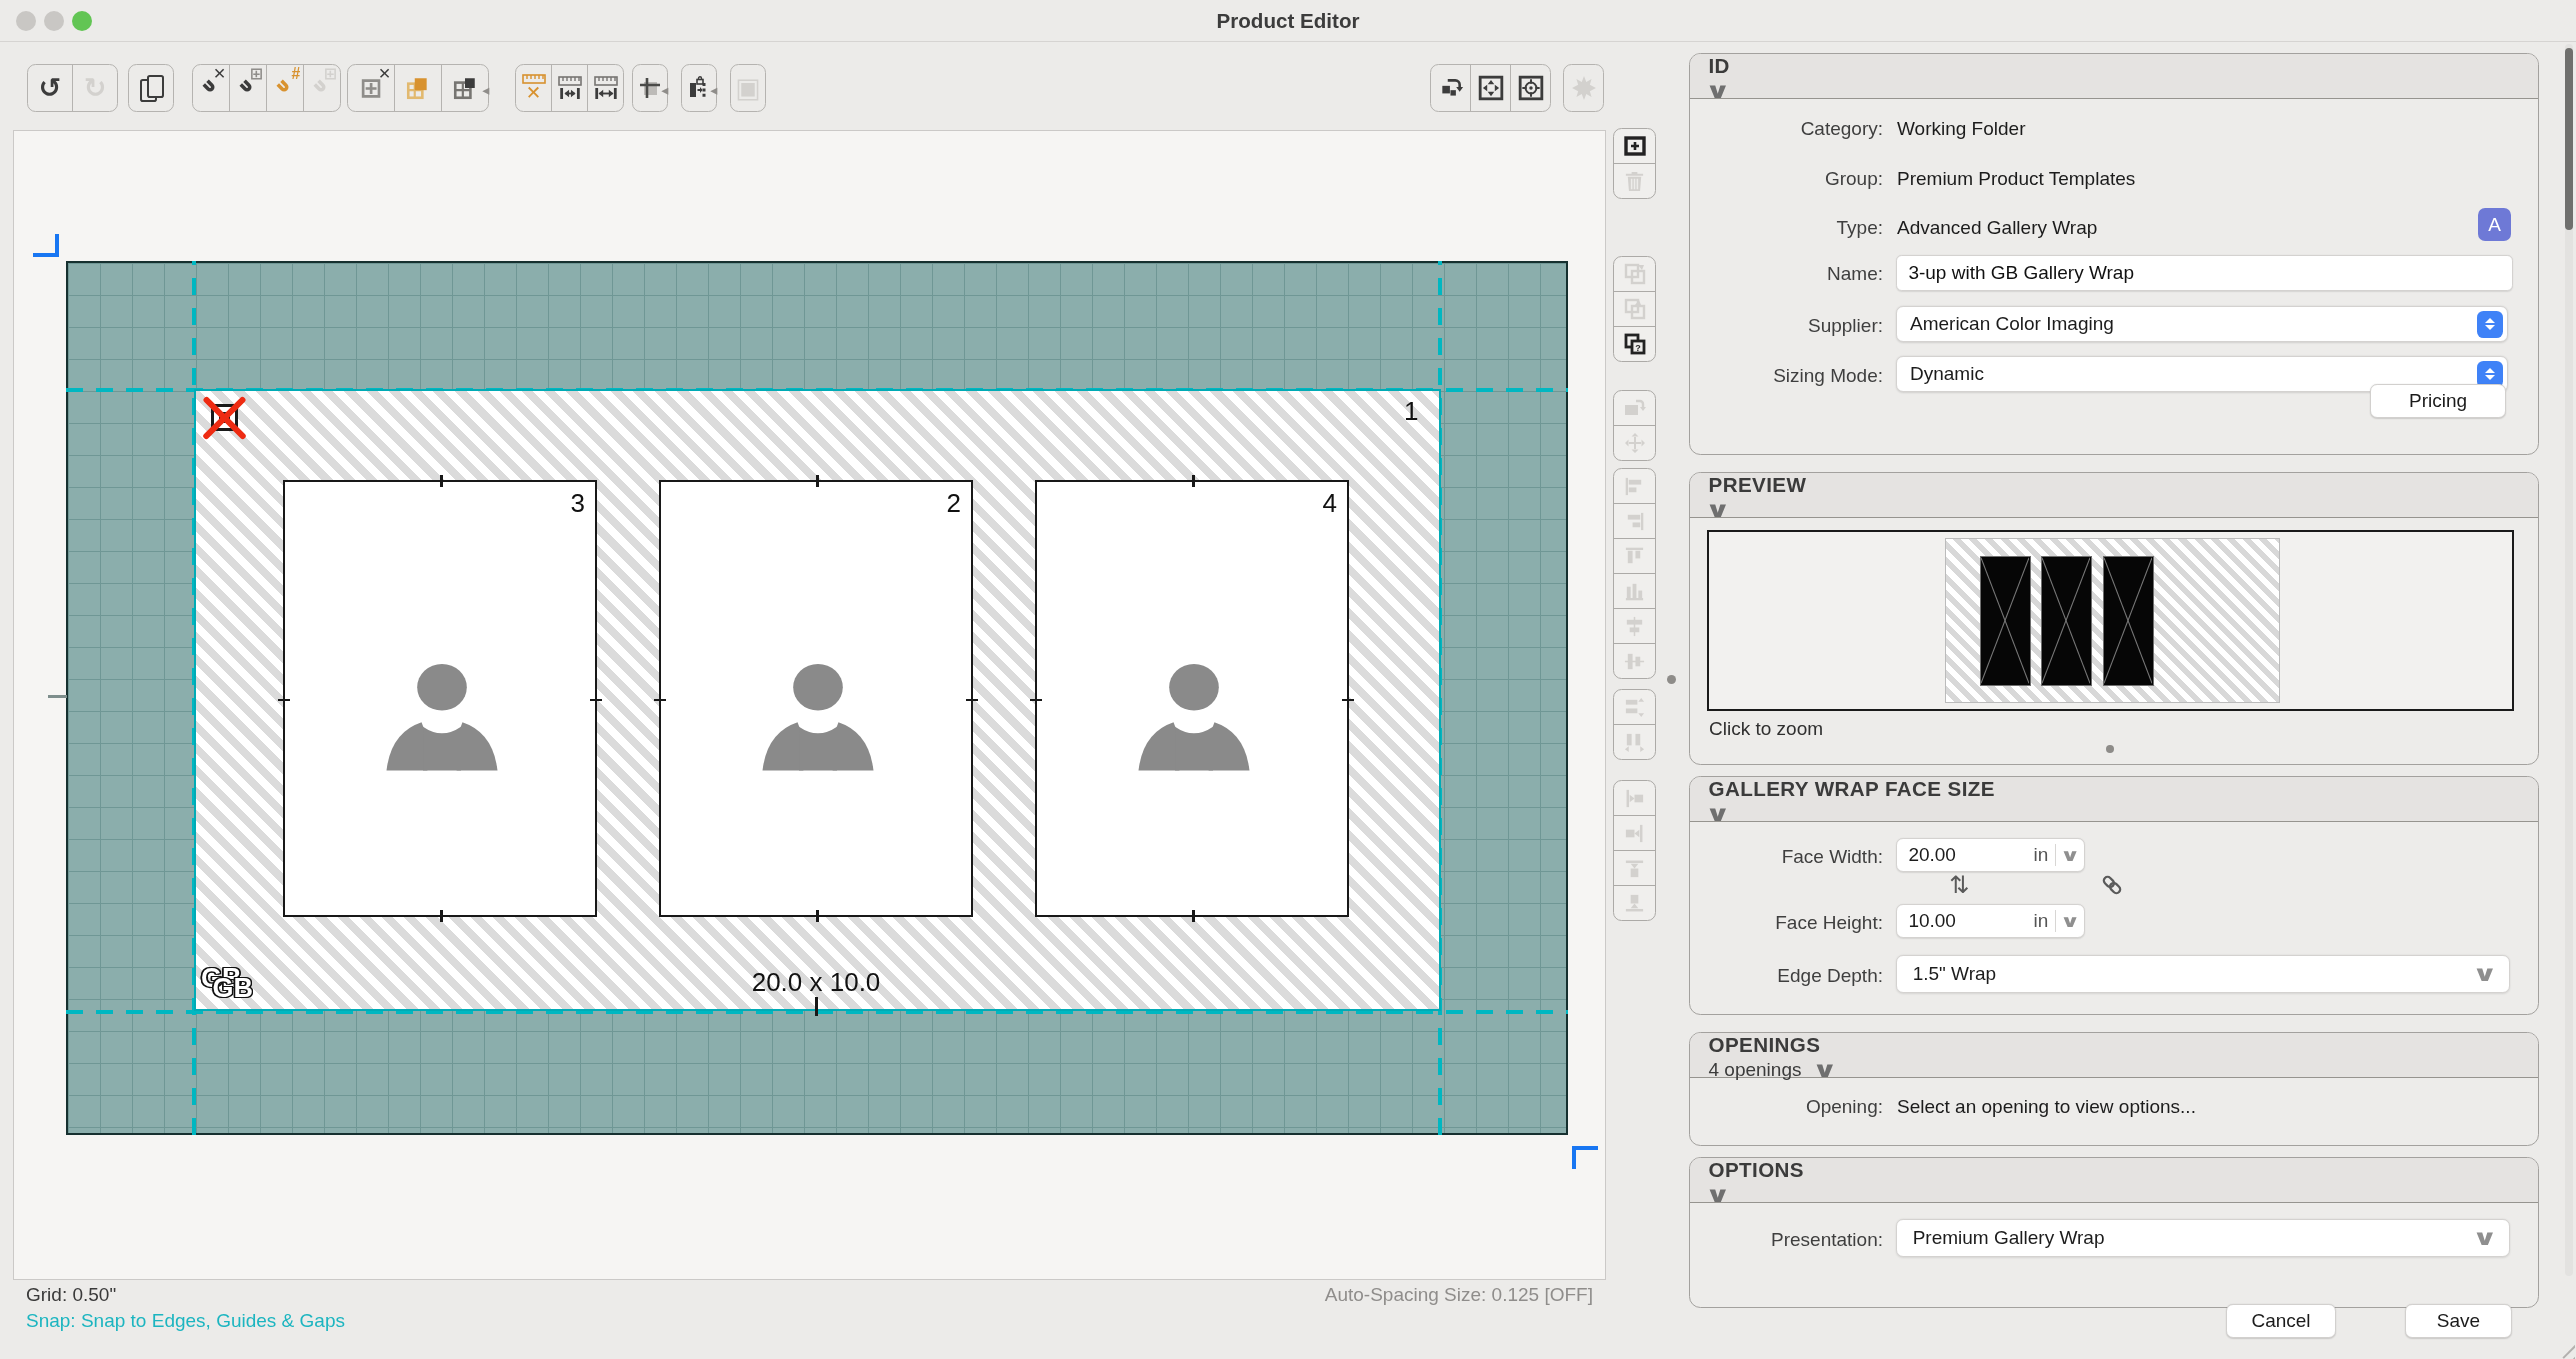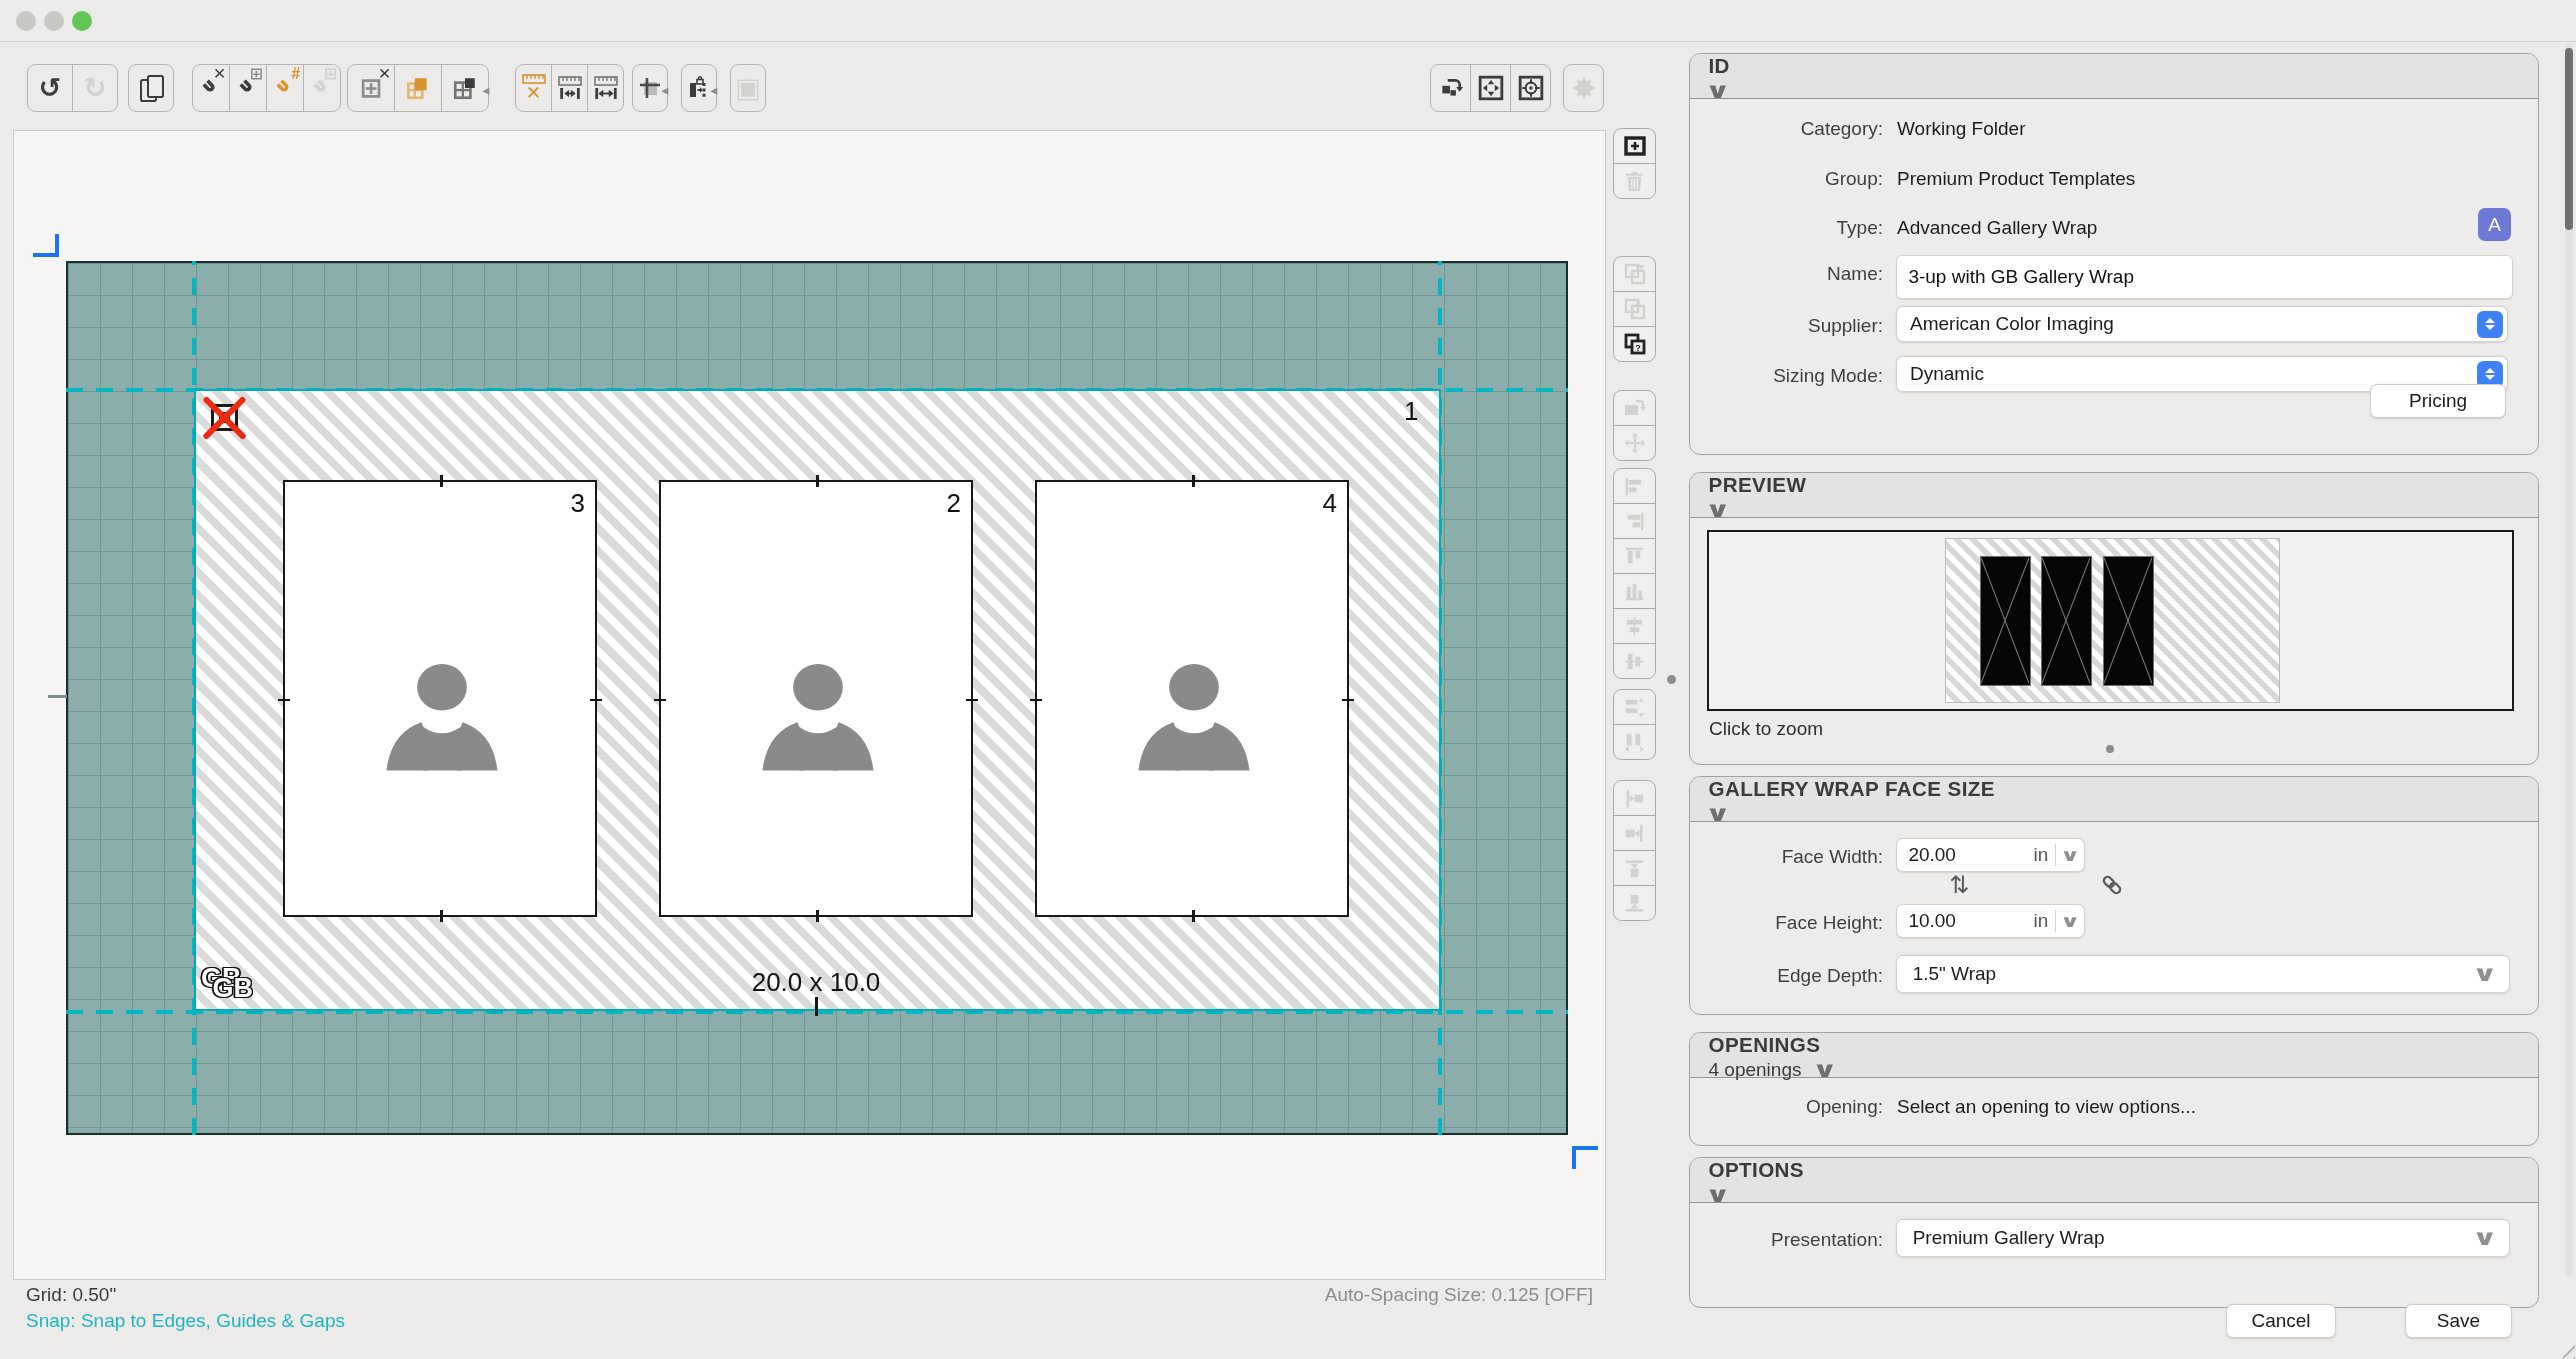--- a/index.html
+++ b/index.html
@@ -76,20 +76,21 @@
   .grip{right:1.4px;bottom:1.4px;width:21.4px;height:21.4px;overflow:hidden;}
   .grip div{position:absolute;background:#B3B1AE;height:2.1px;width:28.5px;transform:rotate(-45deg);}
 </style>
 </head>
 <body>
 
 <div class="abs titlebar">
   <div class="abs dot" style="left:16.4px;background:#C9C7C4;"></div>
   <div class="abs dot" style="left:44px;background:#C9C7C4;"></div>
   <div class="abs dot" style="left:72px;background:#62C554;"></div>
+  <div class="abs title">Product Editor</div>
 </div>
 
 <div class="abs group" style="left:27px;">
   <div class="seg" style="width:44px;">
       <span class="glyph ic-dark">↺</span>
     </div>
   <div class="seg" style="width:44px;">
       <span class="glyph ic-dis">↻</span>
     </div>
 </div>
@@ -477,21 +478,21 @@
   </div>
 </div>
 <div class="abs lbl" style="top:118px;">Category:</div>
 <div class="abs val" style="left:1897px;top:118px;">Working Folder</div>
 <div class="abs lbl" style="top:168px;">Group:</div>
 <div class="abs val" style="left:1897px;top:168px;">Premium Product Templates</div>
 <div class="abs lbl" style="top:217px;">Type:</div>
 <div class="abs val" style="left:1897px;top:217px;">Advanced Gallery Wrap</div>
 <div class="abs badgeA" style="left:2478px;top:208px;">A</div>
 <div class="abs lbl" style="top:263px;">Name:</div>
-<input class="abs inputbox" style="left: 1896px; top: 255px; width: 617px; height: 44px;" value="3-up with GB Gallery Wrap">
+<input class="abs inputbox" style="left: 1896px; top: 255px; width: 617px; height: 36px;" value="3-up with GB Gallery Wrap">
 <div class="abs lbl" style="top:315px;">Supplier:</div>
 <div class="abs popup" style="left:1896px;top:306px;width:612px;height:36px;">
   <span>American Color Imaging</span>
   <span class="step">
       <span class="tri-u"></span>
       <span class="tri-d"></span>
     </span>
 </div>
 <div class="abs lbl" style="top:365px;">Sizing Mode:</div>
 <div class="abs popup" style="left:1896px;top:356px;width:612px;height:36px;">

